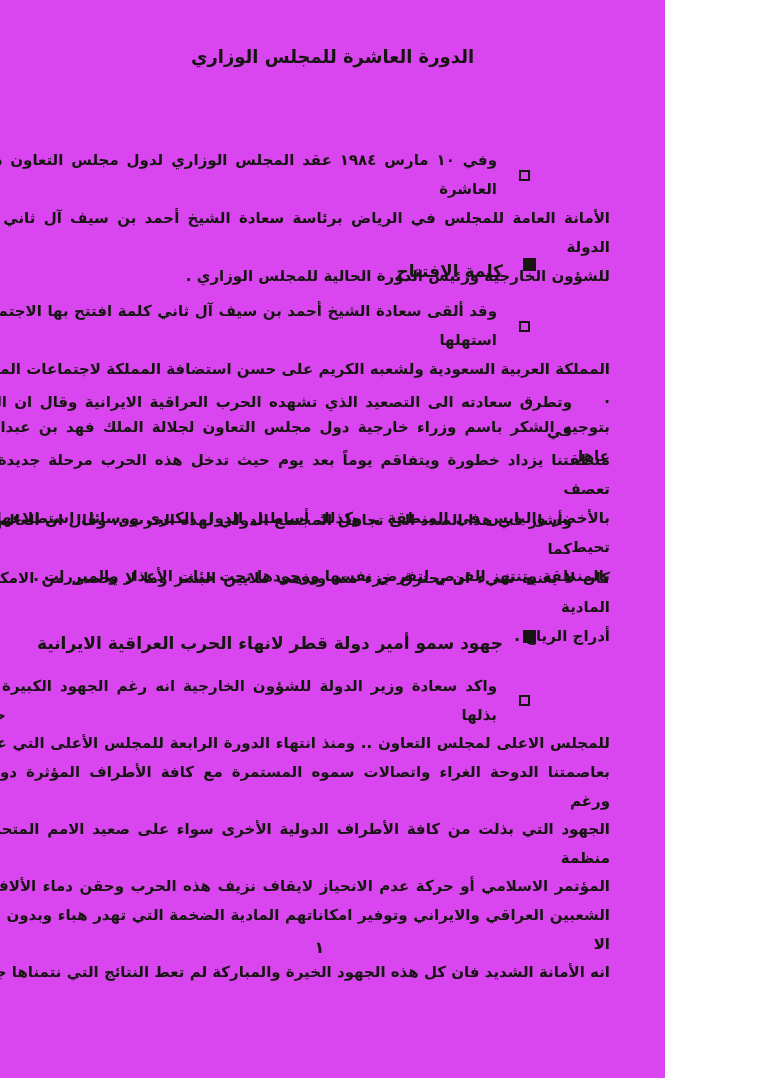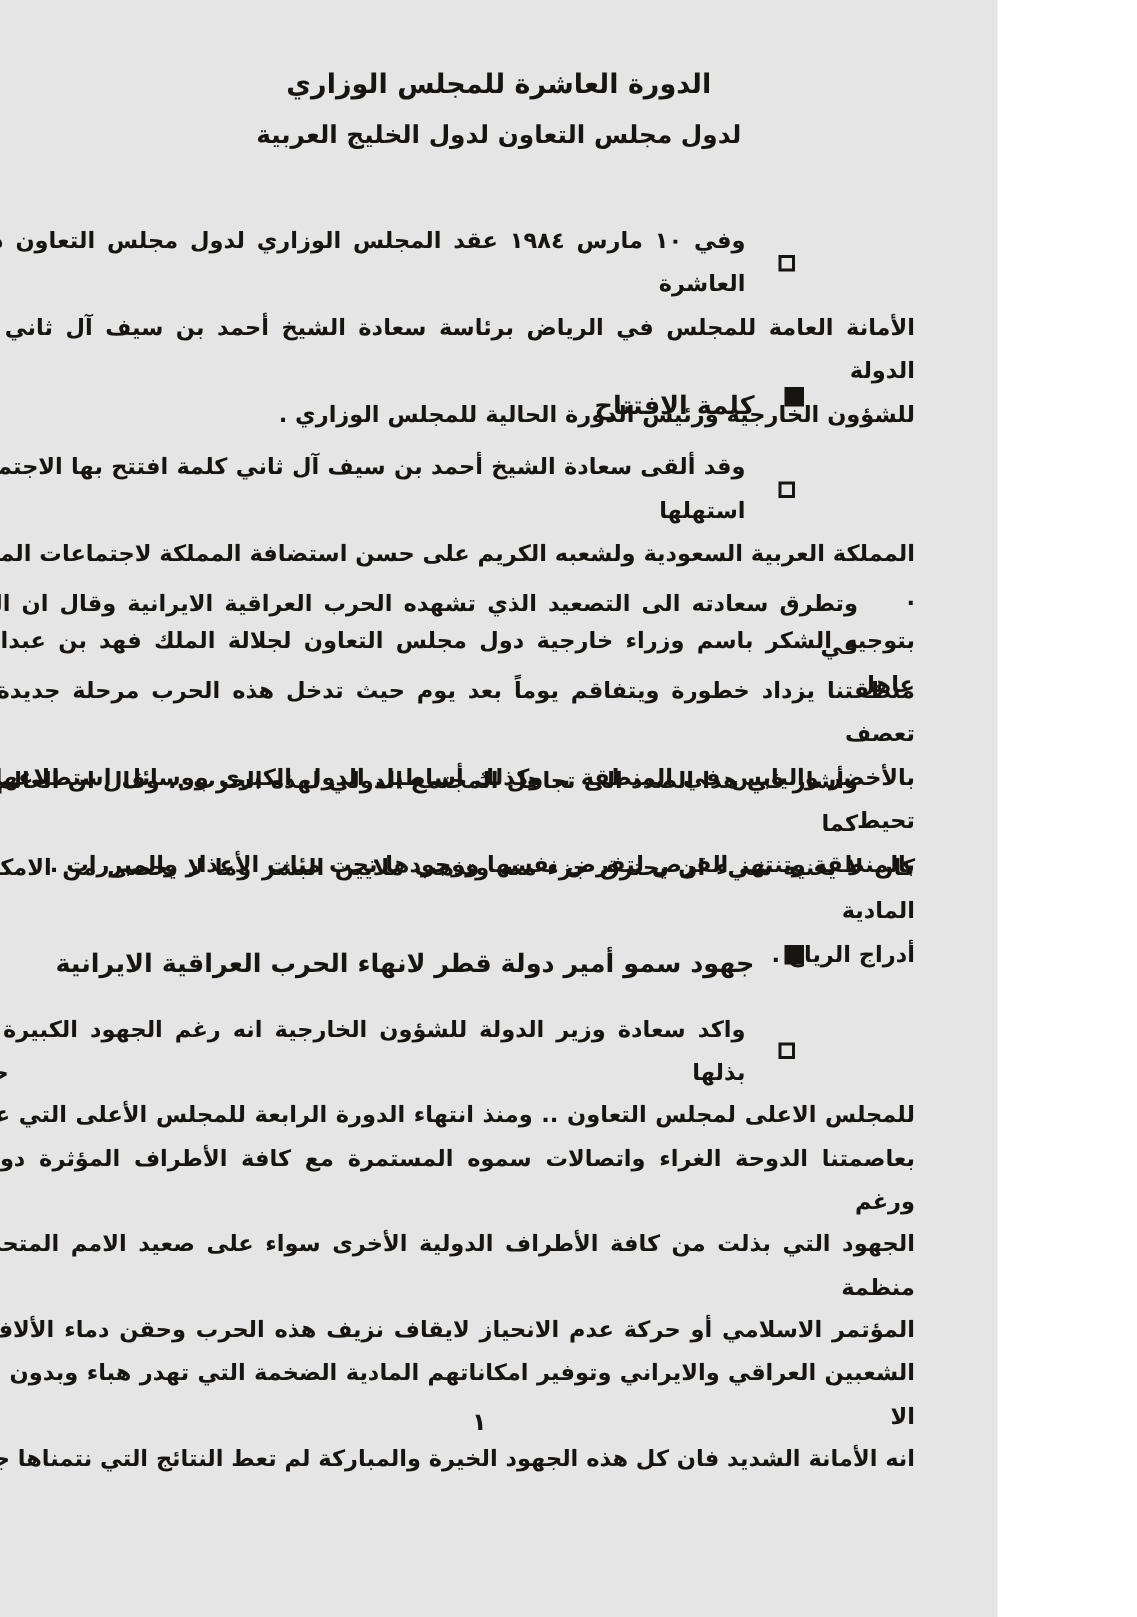--- a/index.html
+++ b/index.html
@@ -3,21 +3,21 @@
 <meta charset="utf-8">
 <style>
   * { margin:0; padding:0; box-sizing:border-box; }
   html, body { background:#ffffff; }
   body { width:758px; }
 
   .page {
     position:relative;
     width:665px;
     height:1078px;
-    background:#e5e5e5;
+    background:#d946ef;
     font-family:"DejaVu Sans", sans-serif;
     font-weight:700;
     color:#171512;
     direction:rtl;
     overflow:hidden;
   }
 
   
   .title-block {
     position:absolute;
@@ -94,21 +94,20 @@
     font-size:16px;
   }
 </style>
 </head>
 <body>
 
 <div class="page">
 
   <header class="title-block">
     <div class="title-line-1">الدورة العاشرة للمجلس الوزاري</div>
-    <div class="title-line-2">لدول مجلس التعاون لدول الخليج العربية</div>
   </header>
 
   <section class="para" style="top:146px">
     <div class="line bulleted">
       <span class="sq hollow"></span>
       <span class="ltext">وفي ١٠ مارس ١٩٨٤ عقد المجلس الوزاري لدول مجلس التعاون دورته العاشرة بمقر</span>
     </div>
     <div class="line just">الأمانة العامة للمجلس في الرياض برئاسة سعادة الشيخ أحمد بن سيف آل ثاني وزير الدولة</div>
     <div class="line last">للشؤون الخارجية ورئيس الدورة الحالية للمجلس الوزاري .</div>
   </section>

